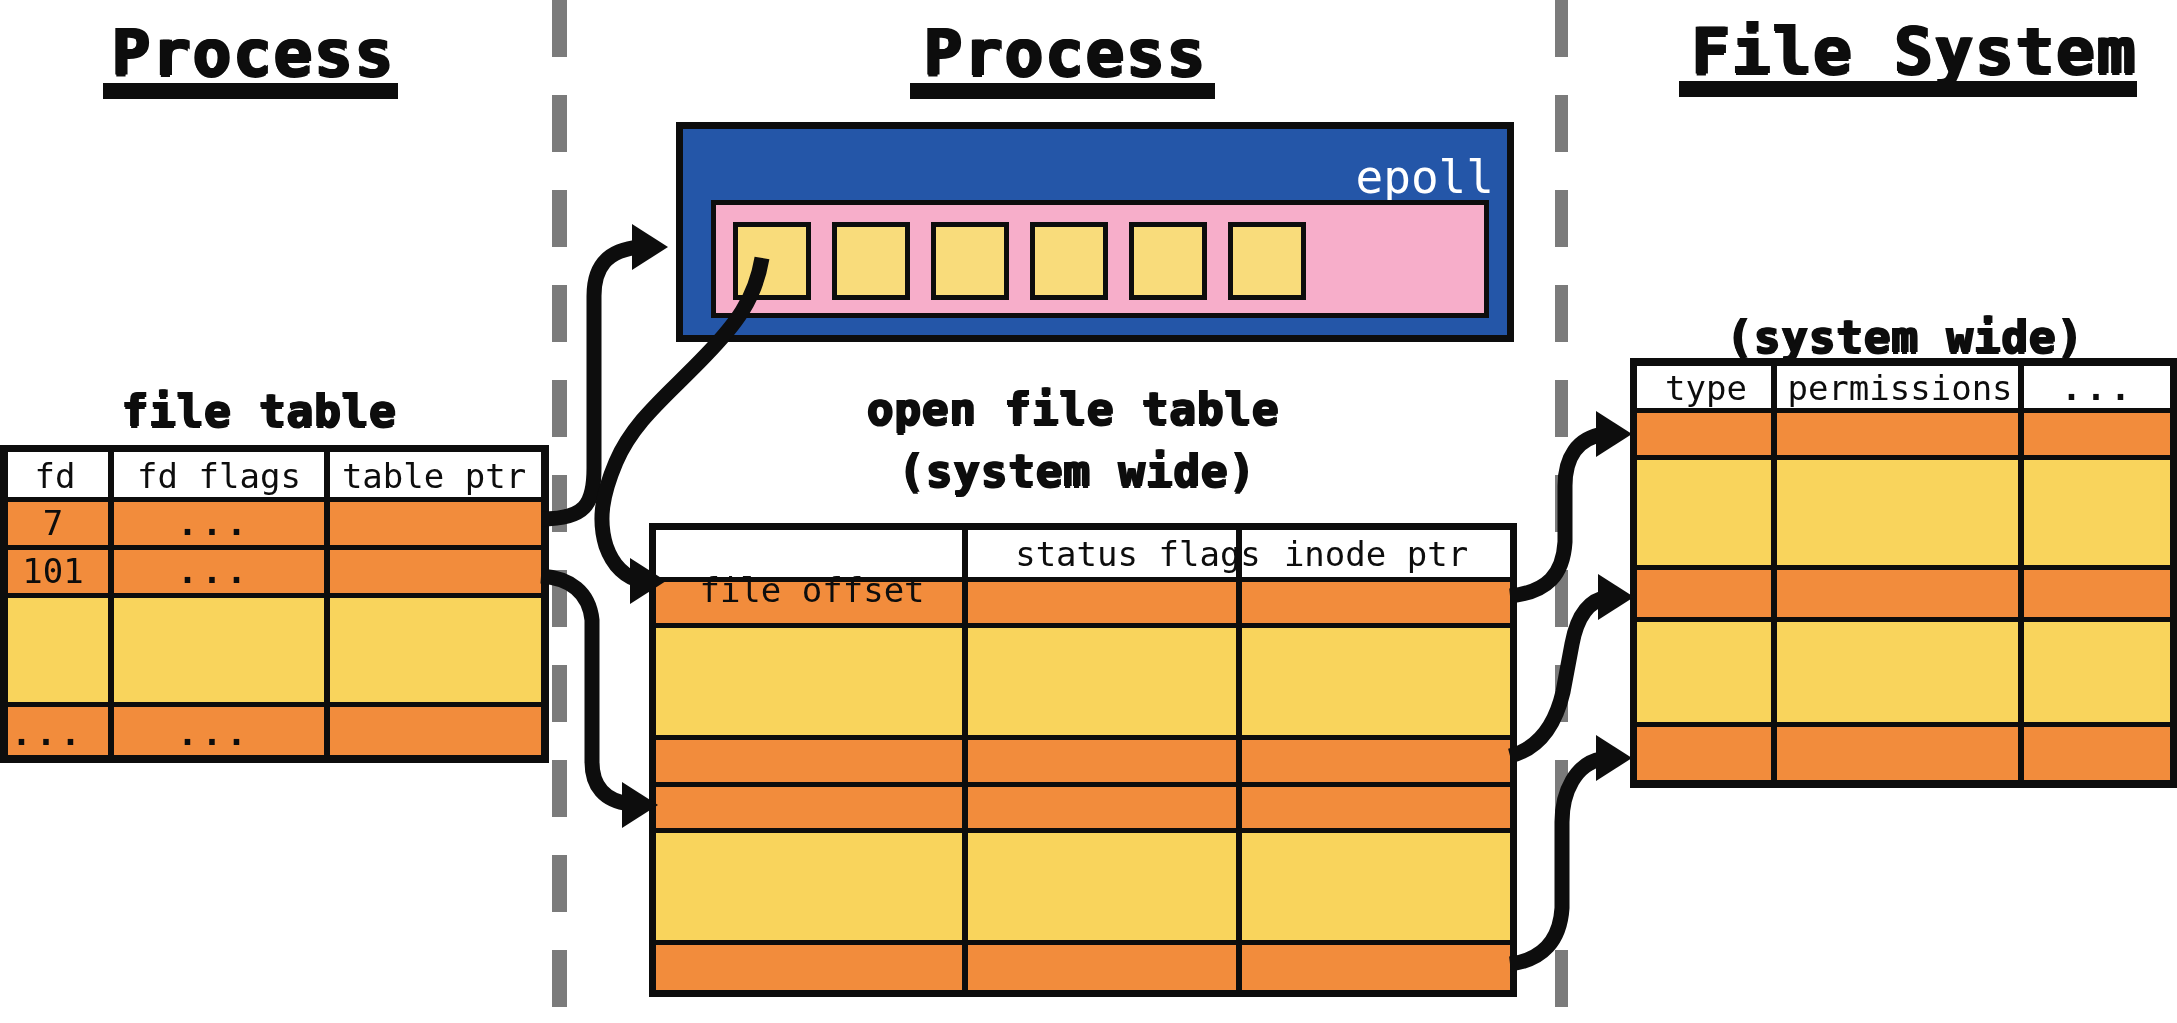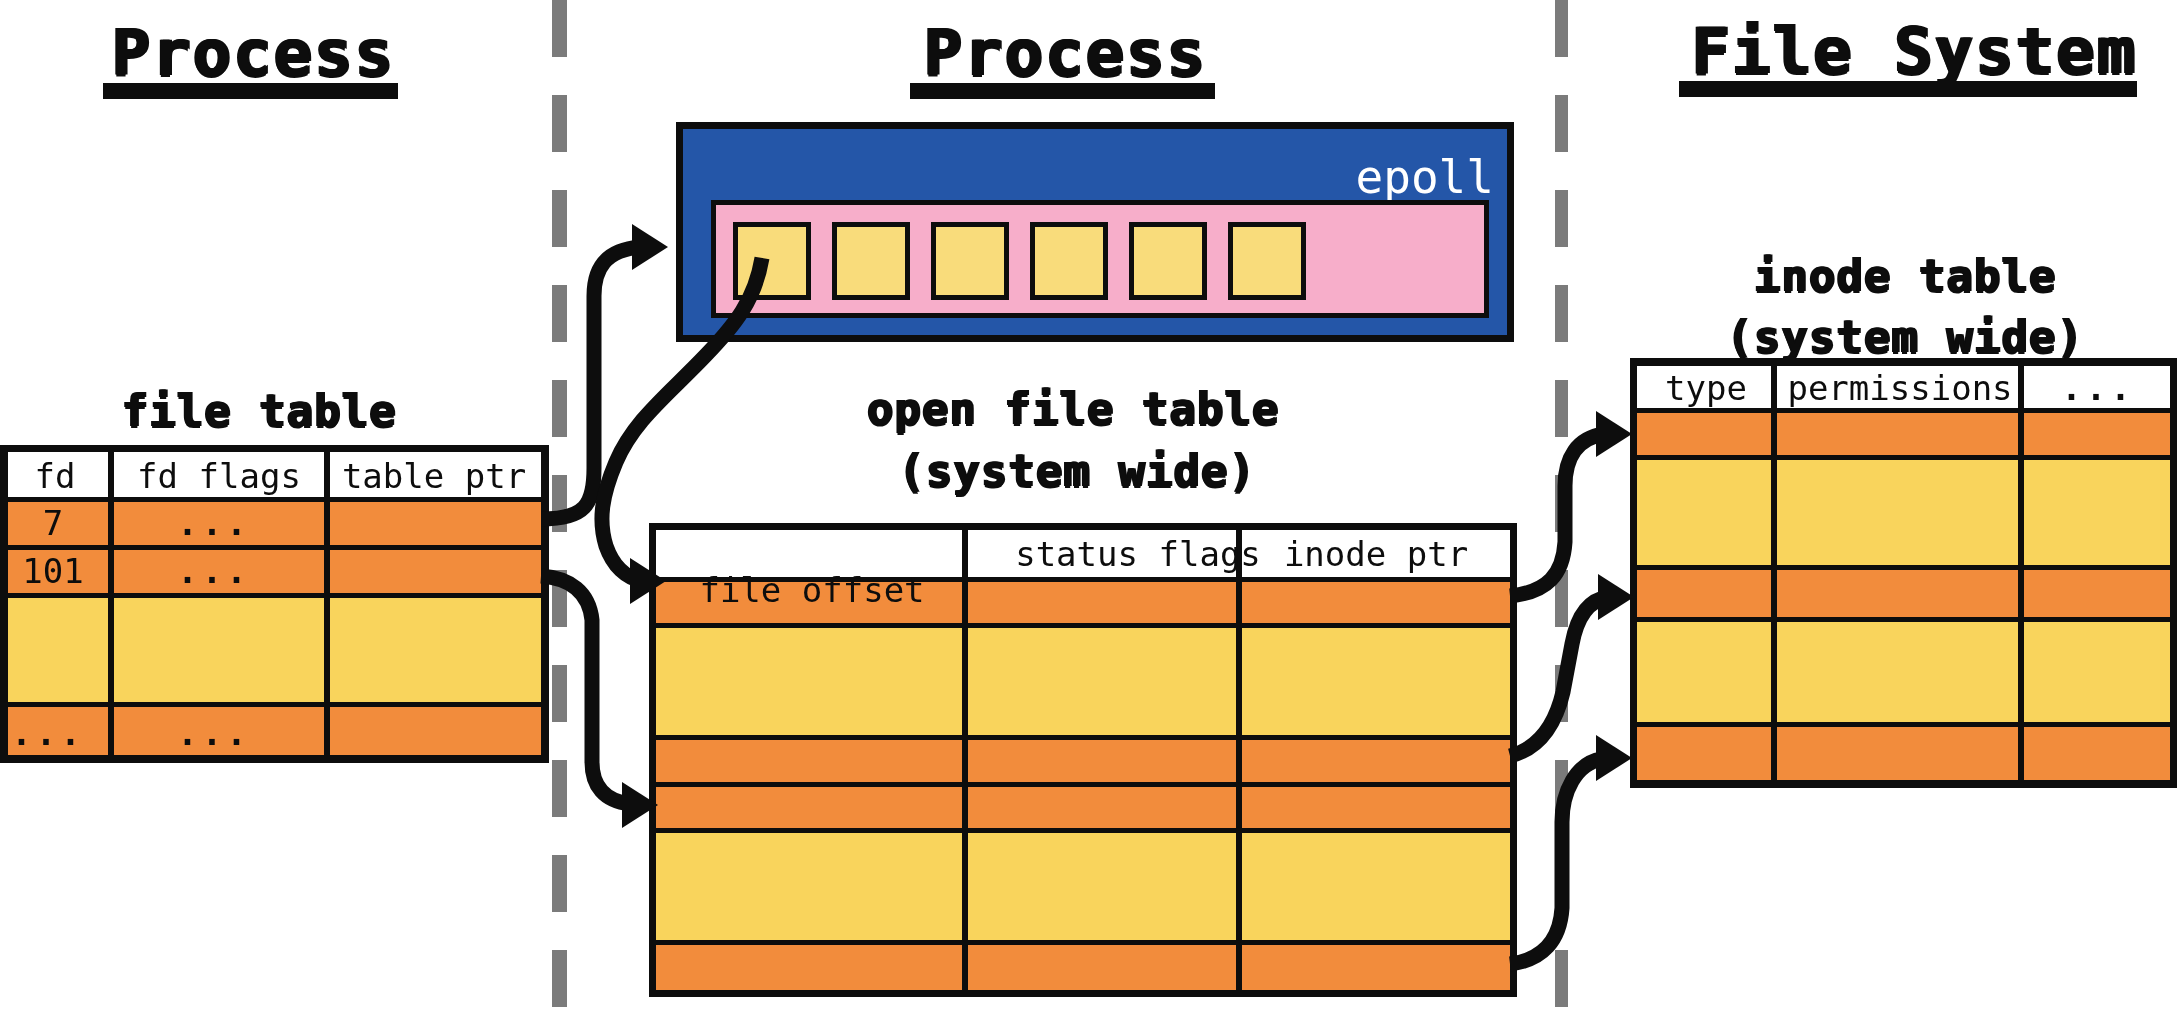--- a/index.html
+++ b/index.html
@@ -75,21 +75,20 @@
   <div class="slot" style="left:733px;"></div>
   <div class="slot" style="left:832px;"></div>
   <div class="slot" style="left:931px;"></div>
   <div class="slot" style="left:1030px;"></div>
   <div class="slot" style="left:1129px;"></div>
   <div class="slot" style="left:1228px;"></div>
 
   <div class="table-label" style="left:1073px;top:383px;">open file table</div>
   <div class="table-label" style="left:259px;top:385px;">file table</div>
   <div class="table-label" style="left:1077px;top:445px;">(system wide)</div>
-  <div class="table-label" style="left:1905px;top:250px;">inode table</div>
   <div class="table-label" style="left:1905px;top:311px;">(system wide)</div>
 
   <div>
     <div class="backing" style="left:0;top:445px;width:549px;height:318px;"></div>
     <div class="row white" style="left:8px;top:452px;width:533px;height:45px;"></div>
     <div class="row orange" style="left:8px;top:502px;width:533px;height:43px;"></div>
     <div class="row orange" style="left:8px;top:550px;width:533px;height:43px;"></div>
     <div class="row yellow" style="left:8px;top:598px;width:533px;height:104px;"></div>
     <div class="row orange" style="left:8px;top:707px;width:533px;height:48px;"></div>
     <div class="colsep" style="left:108px;top:452px;height:303px;"></div>

